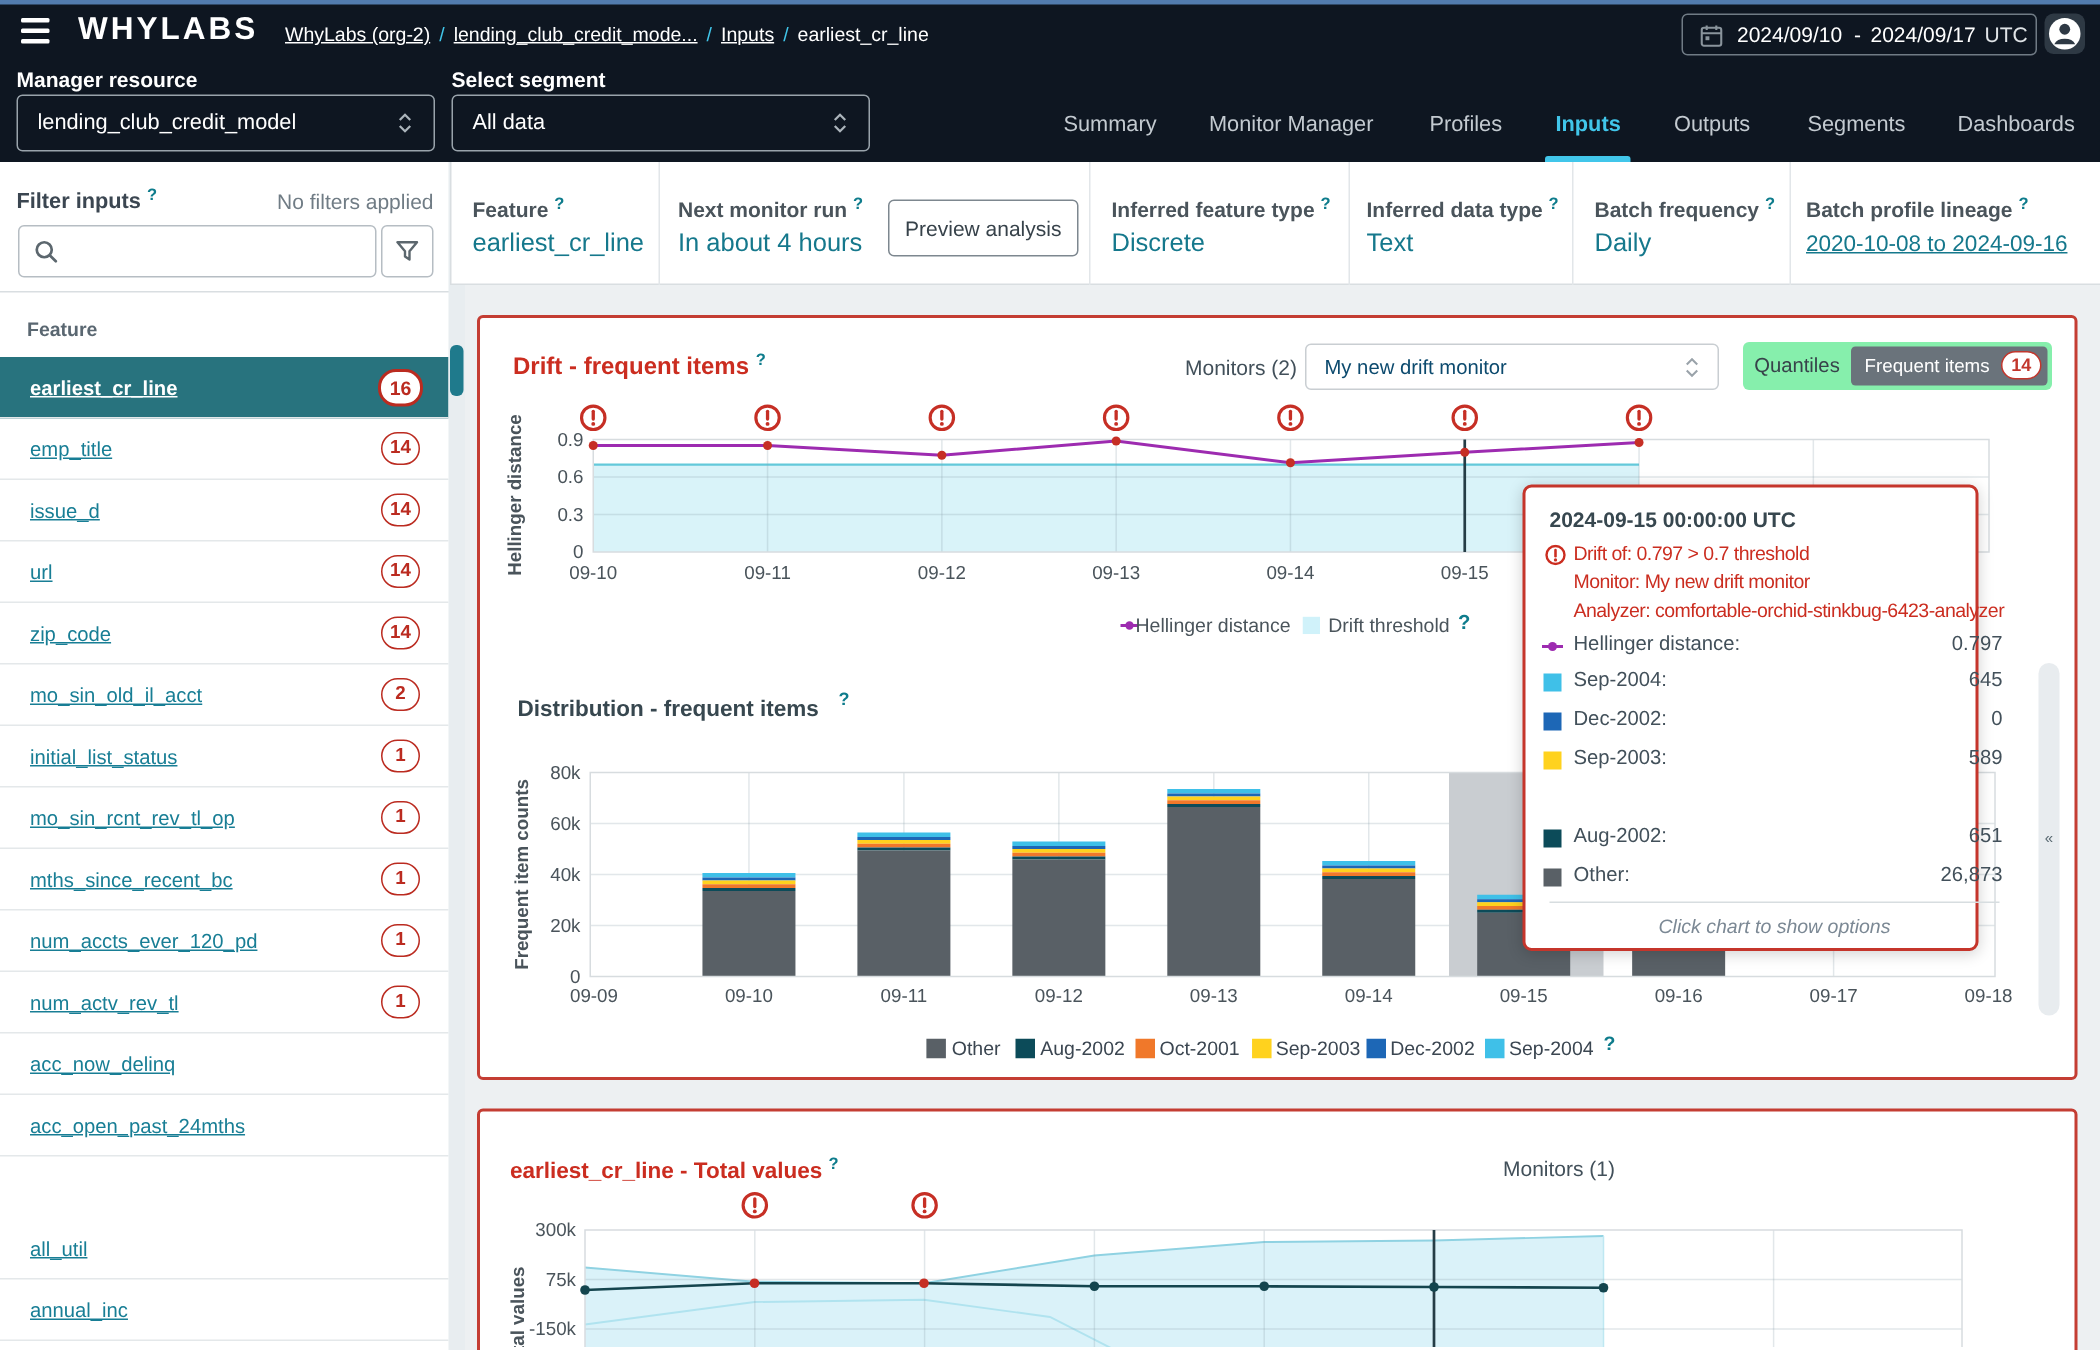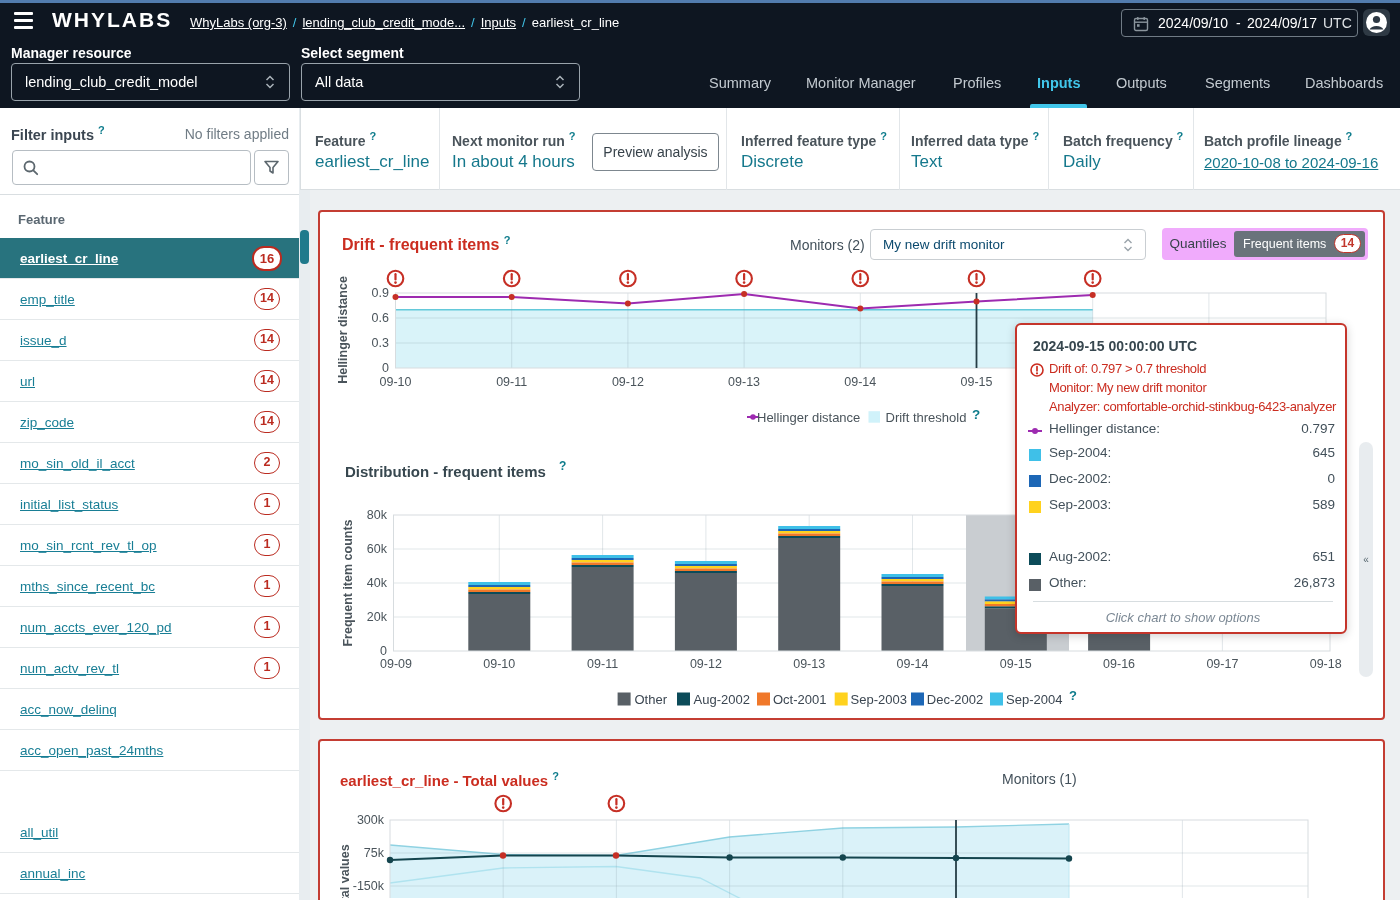--- a/index.html
+++ b/index.html
@@ -41,24 +41,24 @@
 .q { color:#0e7c8c; font-weight:bold; }
 sup.q { font-size:11px; }
 
 #main { position:absolute; left:300px; top:190px; width:1100px; height:710px; background:#edf0f2; }
 .card { position:absolute; background:#fff; border:2px solid #c43d33; border-radius:4px; }
 #card1 { left:318px; top:210px; width:1067px; height:510px; }
 #card2 { left:318px; top:739px; width:1067px; height:175px; }
 .cardtitle { position:absolute; font-weight:bold; color:#cb2d20; white-space:nowrap; }
 .monlabel { position:absolute; font-size:14px; color:#42505a; }
 .mondd { position:absolute; height:31px; border:1px solid #c9ced2; border-radius:4px; font-size:13.5px; color:#0c4a6e; line-height:29px; padding-left:12px; background:#fff; }
-#toggle { position:absolute; left:842px; top:16px; width:206px; height:32px; background:#f0abfc; border-radius:4px; }
+#toggle { position:absolute; left:842px; top:16px; width:206px; height:32px; background:#86efac; border-radius:4px; }
 #collapse { position:absolute; left:1359px; top:442px; width:14px; height:235px; background:#e8ecef; border-radius:7px; color:#5a6a72; font-size:10px; text-align:center; line-height:235px; }
 
-#tooltip { position:absolute; left:1015px; top:323px; width:332px; height:311px; background:#fff; border:2px solid #c5352b; border-radius:6px; box-shadow:0 2px 10px rgba(0,0,0,0.18); z-index:50; }
+#tooltip { position:absolute; left:1015px; top:323px; width:304px; height:311px; background:#fff; border:2px solid #c5352b; border-radius:6px; box-shadow:0 2px 10px rgba(0,0,0,0.18); z-index:50; }
 #tooltip h4 { position:absolute; left:16px; top:13px; font-size:14px; color:#37474f; }
 .ttred { position:absolute; left:32px; font-size:13px; letter-spacing:-0.35px; color:#cb2d20; white-space:nowrap; }
 .ttrow { position:absolute; left:12px; width:306px; height:26px; font-size:13.5px; color:#42505a; }
 .ttrow .sw { position:absolute; left:0; top:7px; width:12px; height:12px; }
 .ttrow .lb { position:absolute; left:20px; top:3px; }
 .ttrow .vl { position:absolute; right:0px; top:3px; }
 #ttfoot { position:absolute; left:0; top:285px; width:332px; text-align:center; font-size:13px; font-style:italic; color:#7b8894; }
 #ttdiv { position:absolute; left:16px; top:276px; width:300px; border-top:1px solid #d7dde0; }
 </style>
 </head>
@@ -68,21 +68,21 @@
 <div id="main"></div>
 
 <div id="hdr">
   <div id="topstrip"></div>
   <div id="burger">
         <div></div>
         <div></div>
         <div></div>
       </div>
   <div id="logo">WHYLABS</div>
-  <div id="crumbs"><a>WhyLabs (org-3)</a><span class="sep">/</span><a>lending_club_credit_mode...</a><span class="sep">/</span><a>Inputs</a><span class="sep">/</span><span>earliest_cr_line</span></div>
+  <div id="crumbs"><a>WhyLabs (org-2)</a><span class="sep">/</span><a>lending_club_credit_mode...</a><span class="sep">/</span><a>Inputs</a><span class="sep">/</span><span>earliest_cr_line</span></div>
   <div id="datebox">
     <svg style="position:absolute;left:11px;top:6px" width="16" height="16" viewBox="0 0 16 16">
           <rect x="1.5" y="2.5" width="13" height="12" rx="1.5" fill="none" stroke="#8a949c" stroke-width="1.4"></rect>
           <line x1="1.5" y1="6.2" x2="14.5" y2="6.2" stroke="#8a949c" stroke-width="1.4"></line>
           <line x1="4.8" y1="1" x2="4.8" y2="4" stroke="#8a949c" stroke-width="1.4"></line>
           <line x1="11.2" y1="1" x2="11.2" y2="4" stroke="#8a949c" stroke-width="1.4"></line>
           <rect x="4" y="8.2" width="2.6" height="2.6" fill="#8a949c"></rect>
         </svg>
     <span style="position:absolute;left:36px;top:5px">2024/09/10</span>
     <span style="position:absolute;left:114px;top:5px">-</span>

